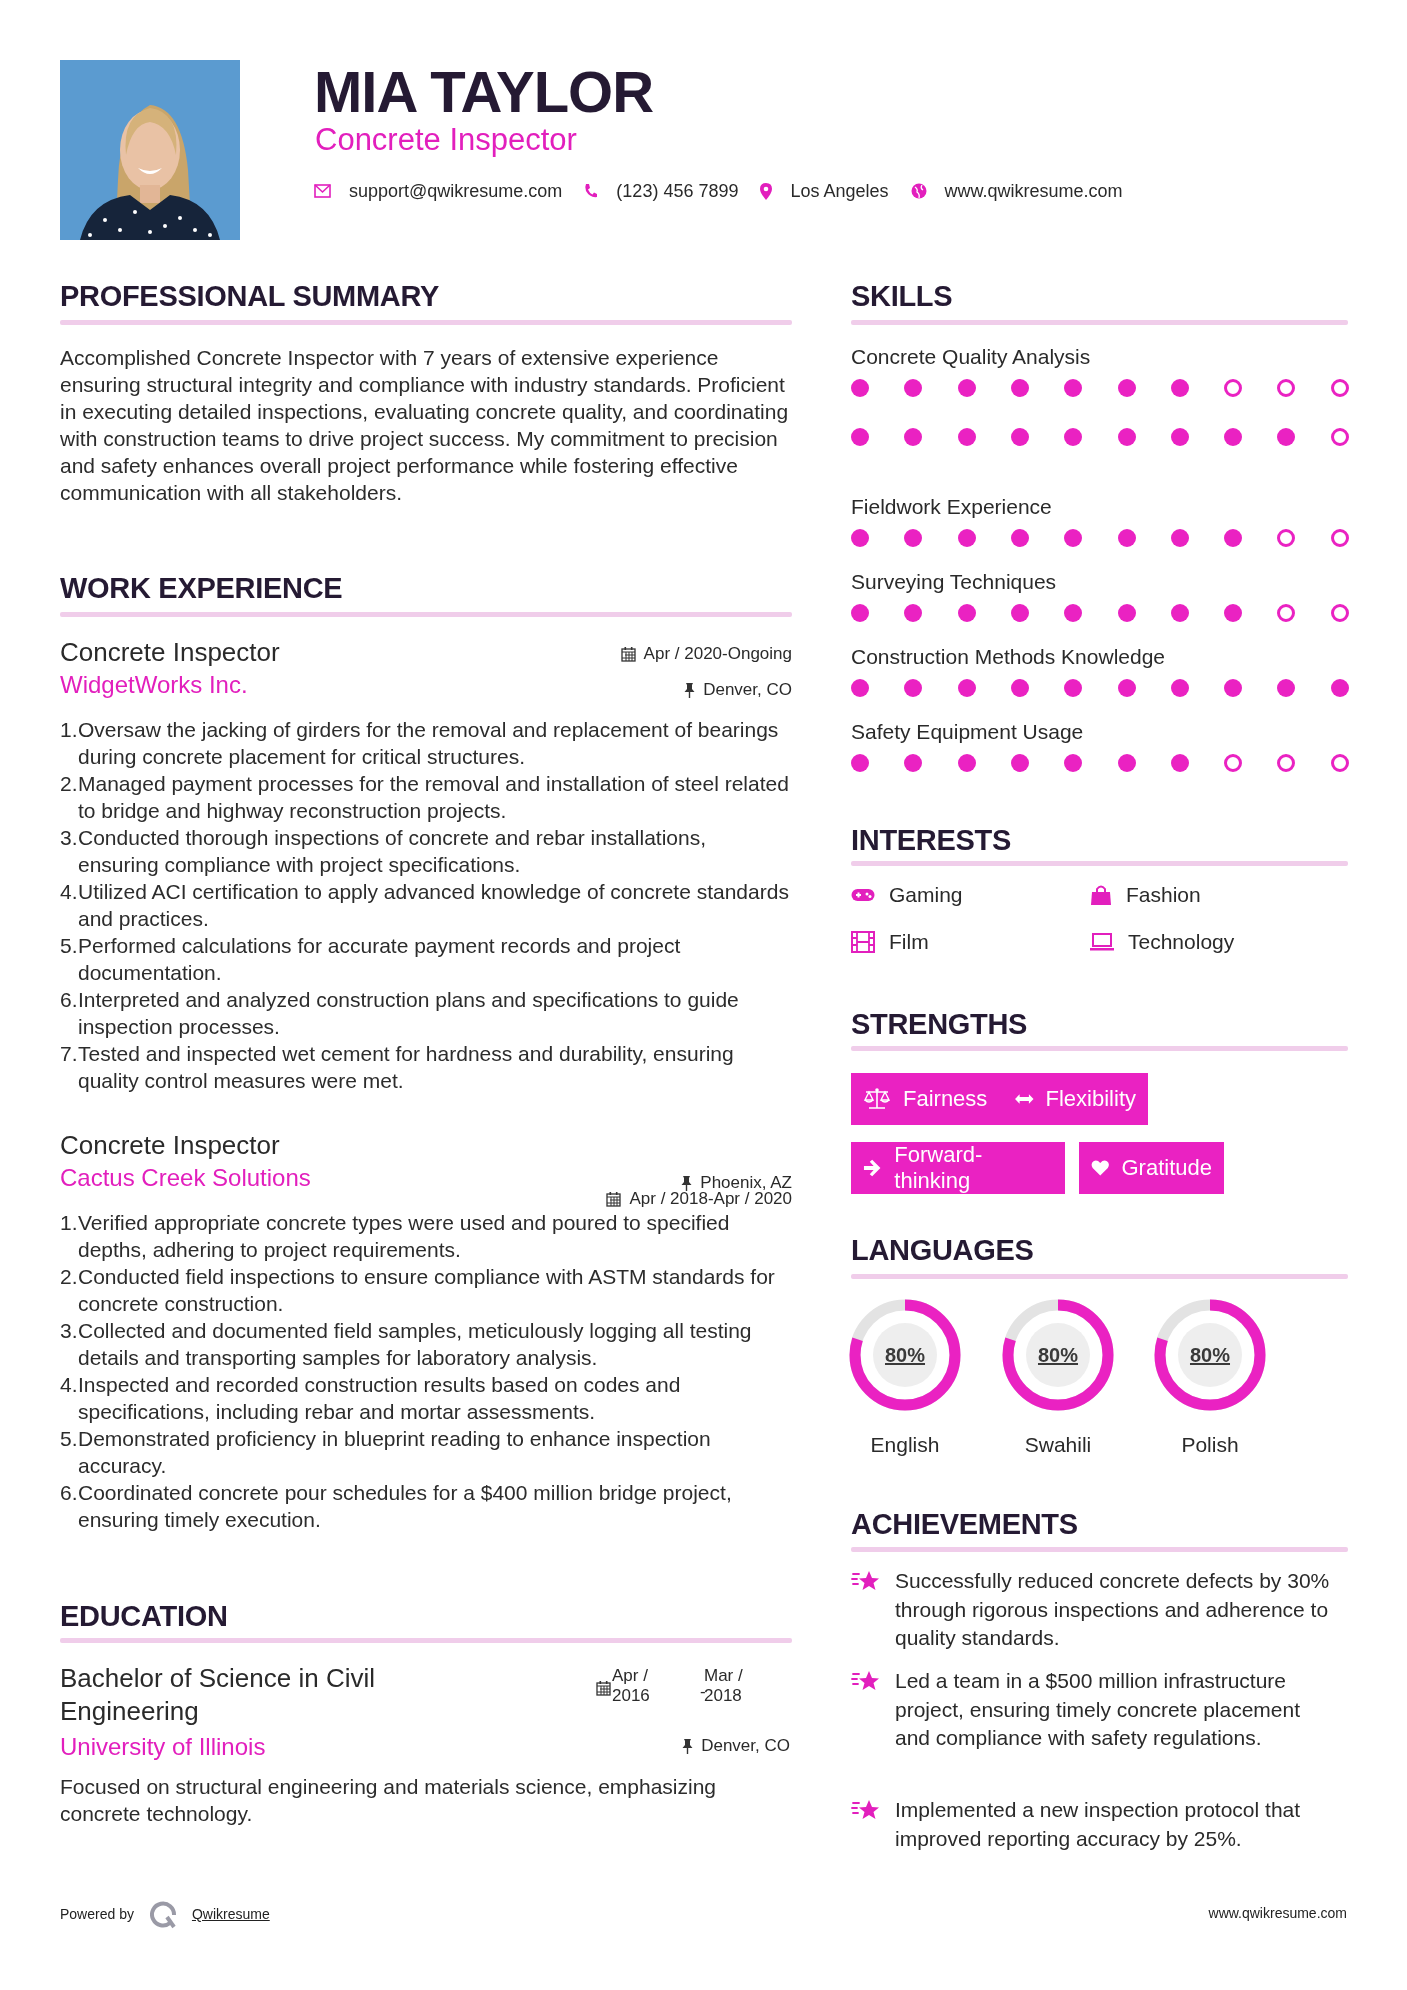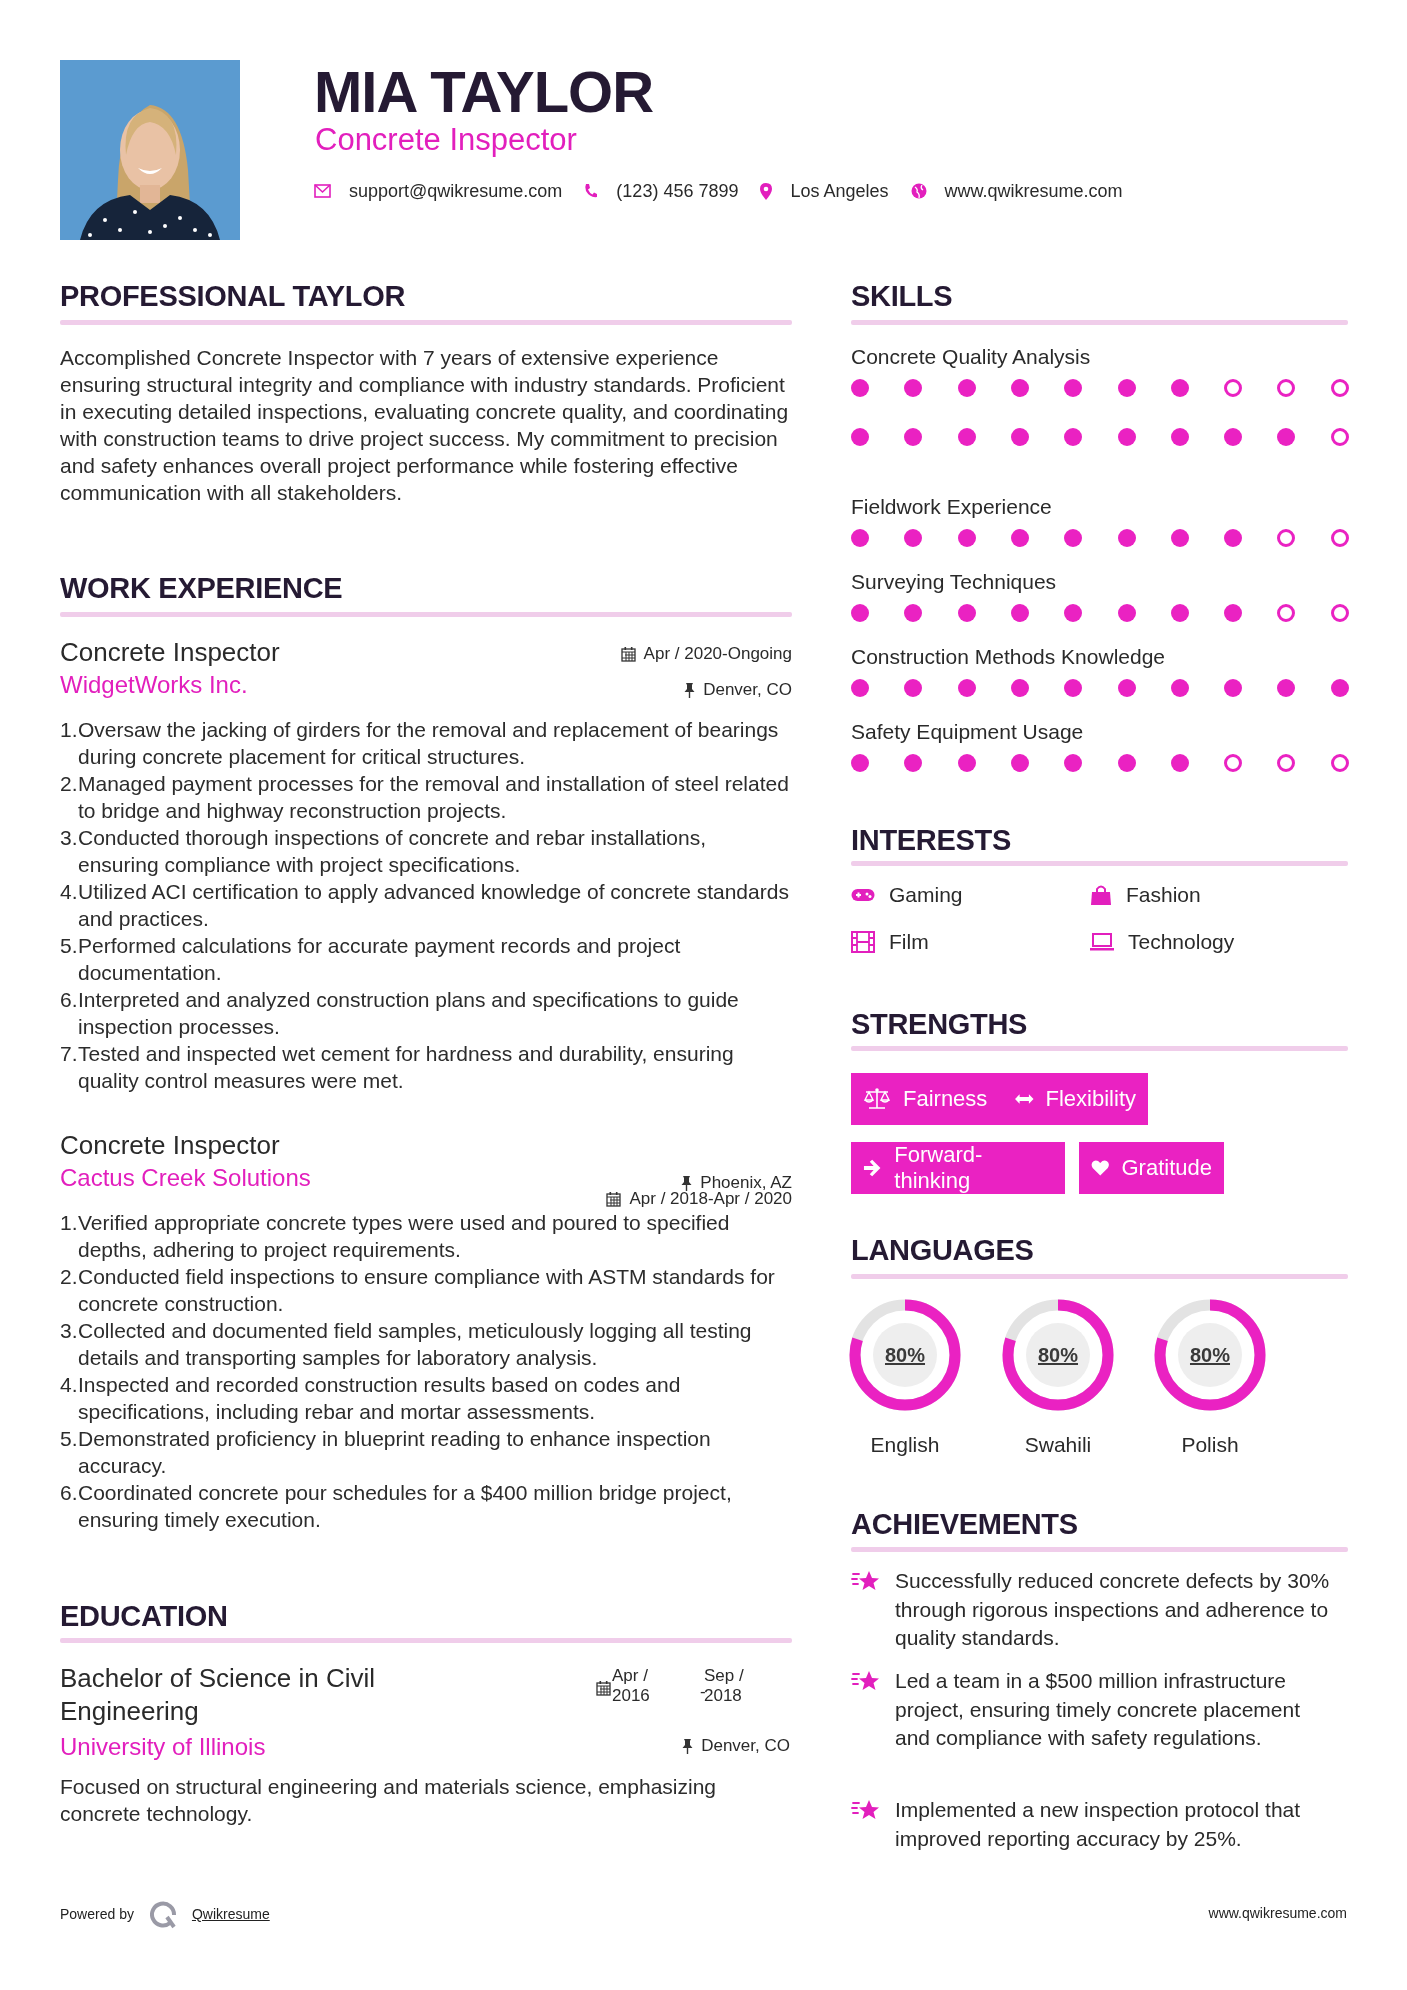--- a/index.html
+++ b/index.html
@@ -115,21 +115,21 @@
   </div>
   <div class="ci">
     <svg width="16" height="16" viewBox="0 0 16 16">
         <circle cx="8" cy="8" r="7.5" fill="#e21fbd"></circle>
         <path d="M4 4 Q7 6 6 9 Q9 11 8 15 M11 2 Q9 5 12 7" stroke="#fff" stroke-width="1.3" fill="none"></path>
       </svg>
     <span>www.qwikresume.com</span>
   </div>
 </div>
 
-<div class="abs sec-h" style="left:60px; top:280px;">PROFESSIONAL TAYLOR</div>
+<div class="abs sec-h" style="left:60px; top:280px;">PROFESSIONAL SUMMARY</div>
 <div class="abs sec-line" style="left:60px; top:320px; width:732px;"></div>
 <div class="abs body-text" style="left:60px; top:344px; width:740px;">Accomplished Concrete Inspector with 7 years of extensive experience ensuring structural integrity and compliance with industry standards. Proficient in executing detailed inspections, evaluating concrete quality, and coordinating with construction teams to drive project success. My commitment to precision and safety enhances overall project performance while fostering effective communication with all stakeholders.</div>
 
 <div class="abs sec-h" style="left:60px; top:572px;">WORK EXPERIENCE</div>
 <div class="abs sec-line" style="left:60px; top:612px; width:732px;"></div>
 
 <div class="abs" style="left:60px; top:636px; width:732px;">
   <div class="job-title">Concrete Inspector</div>
   <div class="abs job-meta" style="right:0; top:7px;">
     <svg width="15" height="16" viewBox="0 0 15 16">
@@ -193,21 +193,21 @@
 <div class="abs job-title" style="left:60px; top:1662px; width:360px; line-height:33px;">Bachelor of Science in Civil Engineering</div>
 <div class="abs" style="left:590px; top:1660px; width:200px; height:44px; font-size:17px; line-height:20px; color:#2a2a2a;margin-top:6px;">
   <svg class="abs" style="left:6px; top:14px;" width="15" height="16" viewBox="0 0 15 16">
       <rect x="1" y="3" width="13" height="12" fill="none" stroke="#333" stroke-width="1.3"></rect>
       <path d="M1 6 H14 M4 9 H14 M1 12 H14 M5 6 V15 M8 6 V15 M11 6 V15" stroke="#333" stroke-width="1"></path>
       <rect x="3.5" y="1" width="1.6" height="3" fill="#333"></rect>
       <rect x="9.9" y="1" width="1.6" height="3" fill="#333"></rect>
     </svg>
   <span class="abs" style="left:22px; top:0; width:56px;">Apr / 2016</span>
   <span class="abs" style="left:110px; top:16px;">-</span>
-  <span class="abs" style="left:114px; top:0; width:56px;">Sep / 2018</span>
+  <span class="abs" style="left:114px; top:0; width:56px;">Mar / 2018</span>
 </div>
 <div class="abs job-company" style="left:60px; top:1734px;">University of Illinois</div>
 <div class="abs job-meta" style="right:617px; top:1735px;">
   <svg width="11" height="16" viewBox="0 0 11 16">
       <path d="M2 1 H9 L8 3 V7 L10.5 10 H0.5 L3 7 V3 Z" fill="#333"></path>
       <rect x="4.8" y="10" width="1.4" height="6" fill="#333"></rect>
     </svg>
   <span>Denver, CO</span>
 </div>
 <div class="abs body-text" style="left:60px; top:1773px; width:740px;">Focused on structural engineering and materials science, emphasizing concrete technology.</div>

